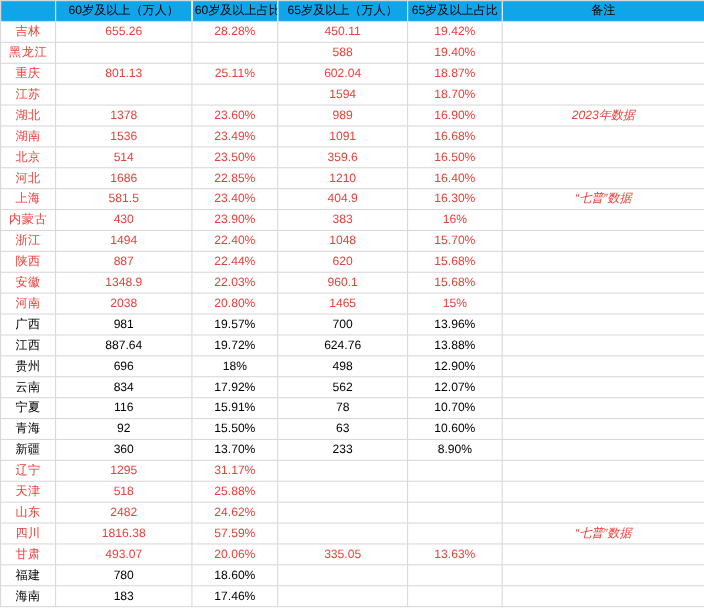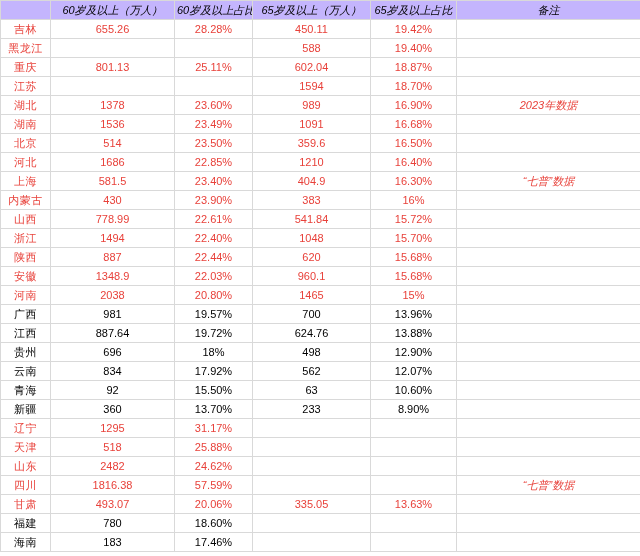--- a/index.html
+++ b/index.html
@@ -32,23 +32,22 @@
   col.c0 { width: 50px; }
   col.c1 { width: 124px; }
   col.c2 { width: 78px; }
   col.c3 { width: 118px; }
   col.c4 { width: 86px; }
   col.c5 { width: 184px; }
 
   thead td {
     font-size: 11px;
     color: #000;
-    background: #c4b5fd;
+    background: #0ea5e9;
     height: 22px;
-    font-style: italic;
   }
   td.province {
     text-align: center;
     font-size: 12px;
   }
   .red { color: #e8413a; }
   .black { color: #000000; }
   td.note { text-align: center; font-size: 11px; font-style: italic; }
   tbody tr td:first-child { letter-spacing: 0.5px; }
 </style>
@@ -149,28 +148,20 @@
       </tr>
       <tr>
         <td class="province red">内蒙古</td>
         <td class="red">430</td>
         <td class="red">23.90%</td>
         <td class="red">383</td>
         <td class="red">16%</td>
         <td class="note red"></td>
       </tr>
       <tr>
-        <td class="province red">山西</td>
-        <td class="red">778.99</td>
-        <td class="red">22.61%</td>
-        <td class="red">541.84</td>
-        <td class="red">15.72%</td>
-        <td class="note red"></td>
-      </tr>
-      <tr>
         <td class="province red">浙江</td>
         <td class="red">1494</td>
         <td class="red">22.40%</td>
         <td class="red">1048</td>
         <td class="red">15.70%</td>
         <td class="note red"></td>
       </tr>
       <tr>
         <td class="province red">陕西</td>
         <td class="red">887</td>
@@ -221,20 +212,28 @@
       </tr>
       <tr>
         <td class="province black">云南</td>
         <td class="black">834</td>
         <td class="black">17.92%</td>
         <td class="black">562</td>
         <td class="black">12.07%</td>
         <td class="note black"></td>
       </tr>
       <tr>
+        <td class="province black">宁夏</td>
+        <td class="black">116</td>
+        <td class="black">15.91%</td>
+        <td class="black">78</td>
+        <td class="black">10.70%</td>
+        <td class="note black"></td>
+      </tr>
+      <tr>
         <td class="province black">青海</td>
         <td class="black">92</td>
         <td class="black">15.50%</td>
         <td class="black">63</td>
         <td class="black">10.60%</td>
         <td class="note black"></td>
       </tr>
       <tr>
         <td class="province black">新疆</td>
         <td class="black">360</td>

